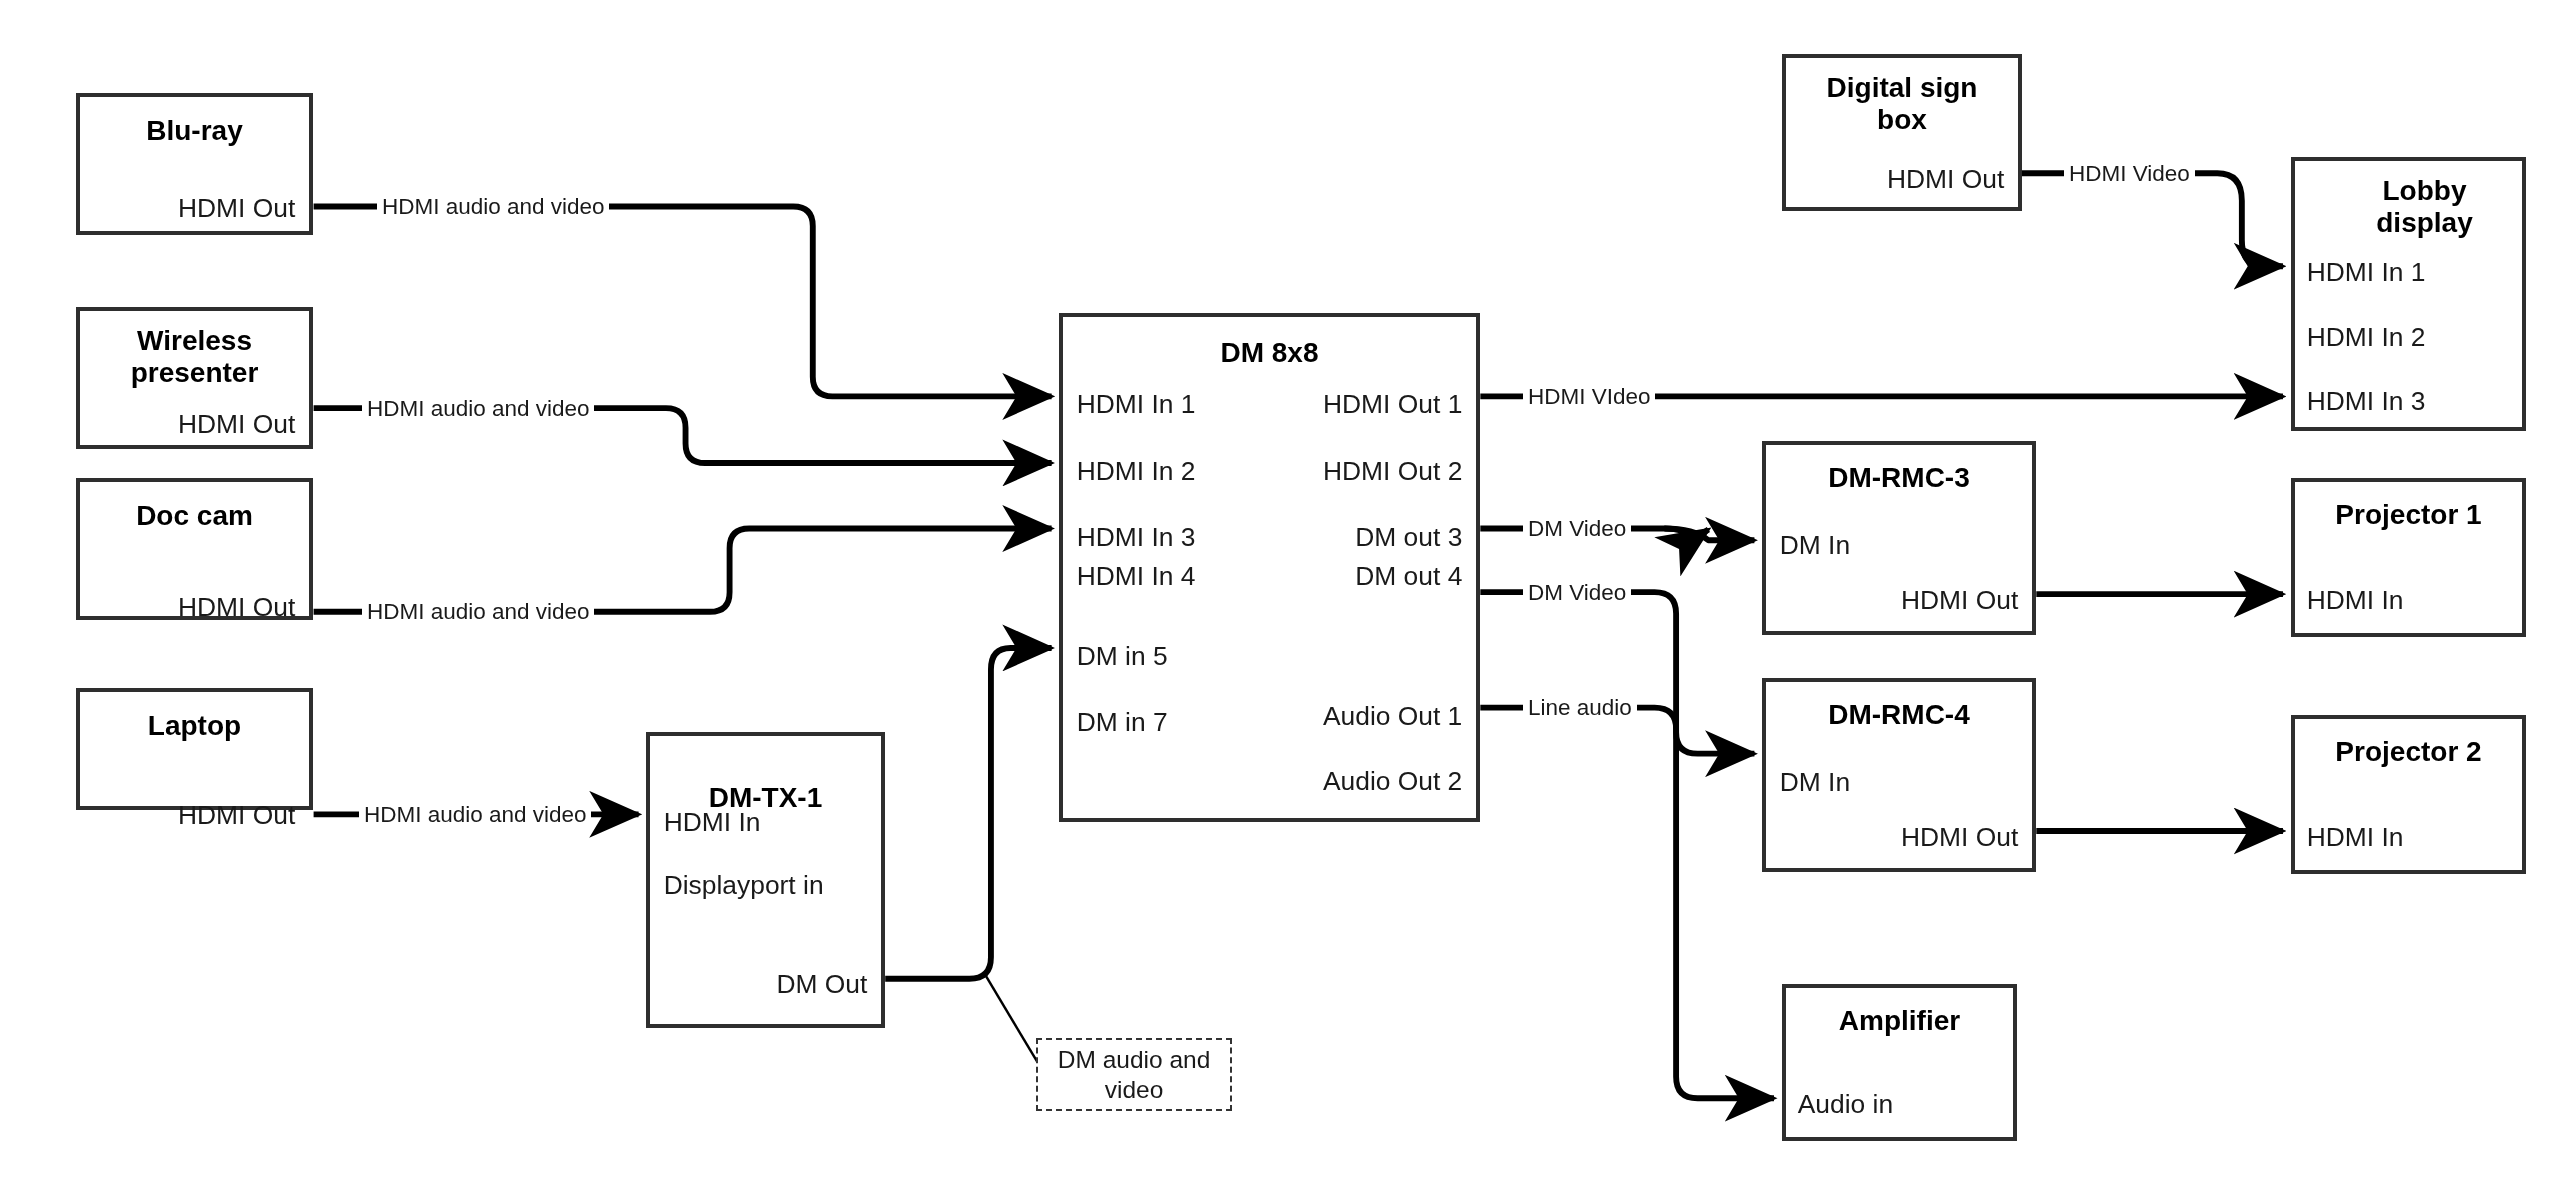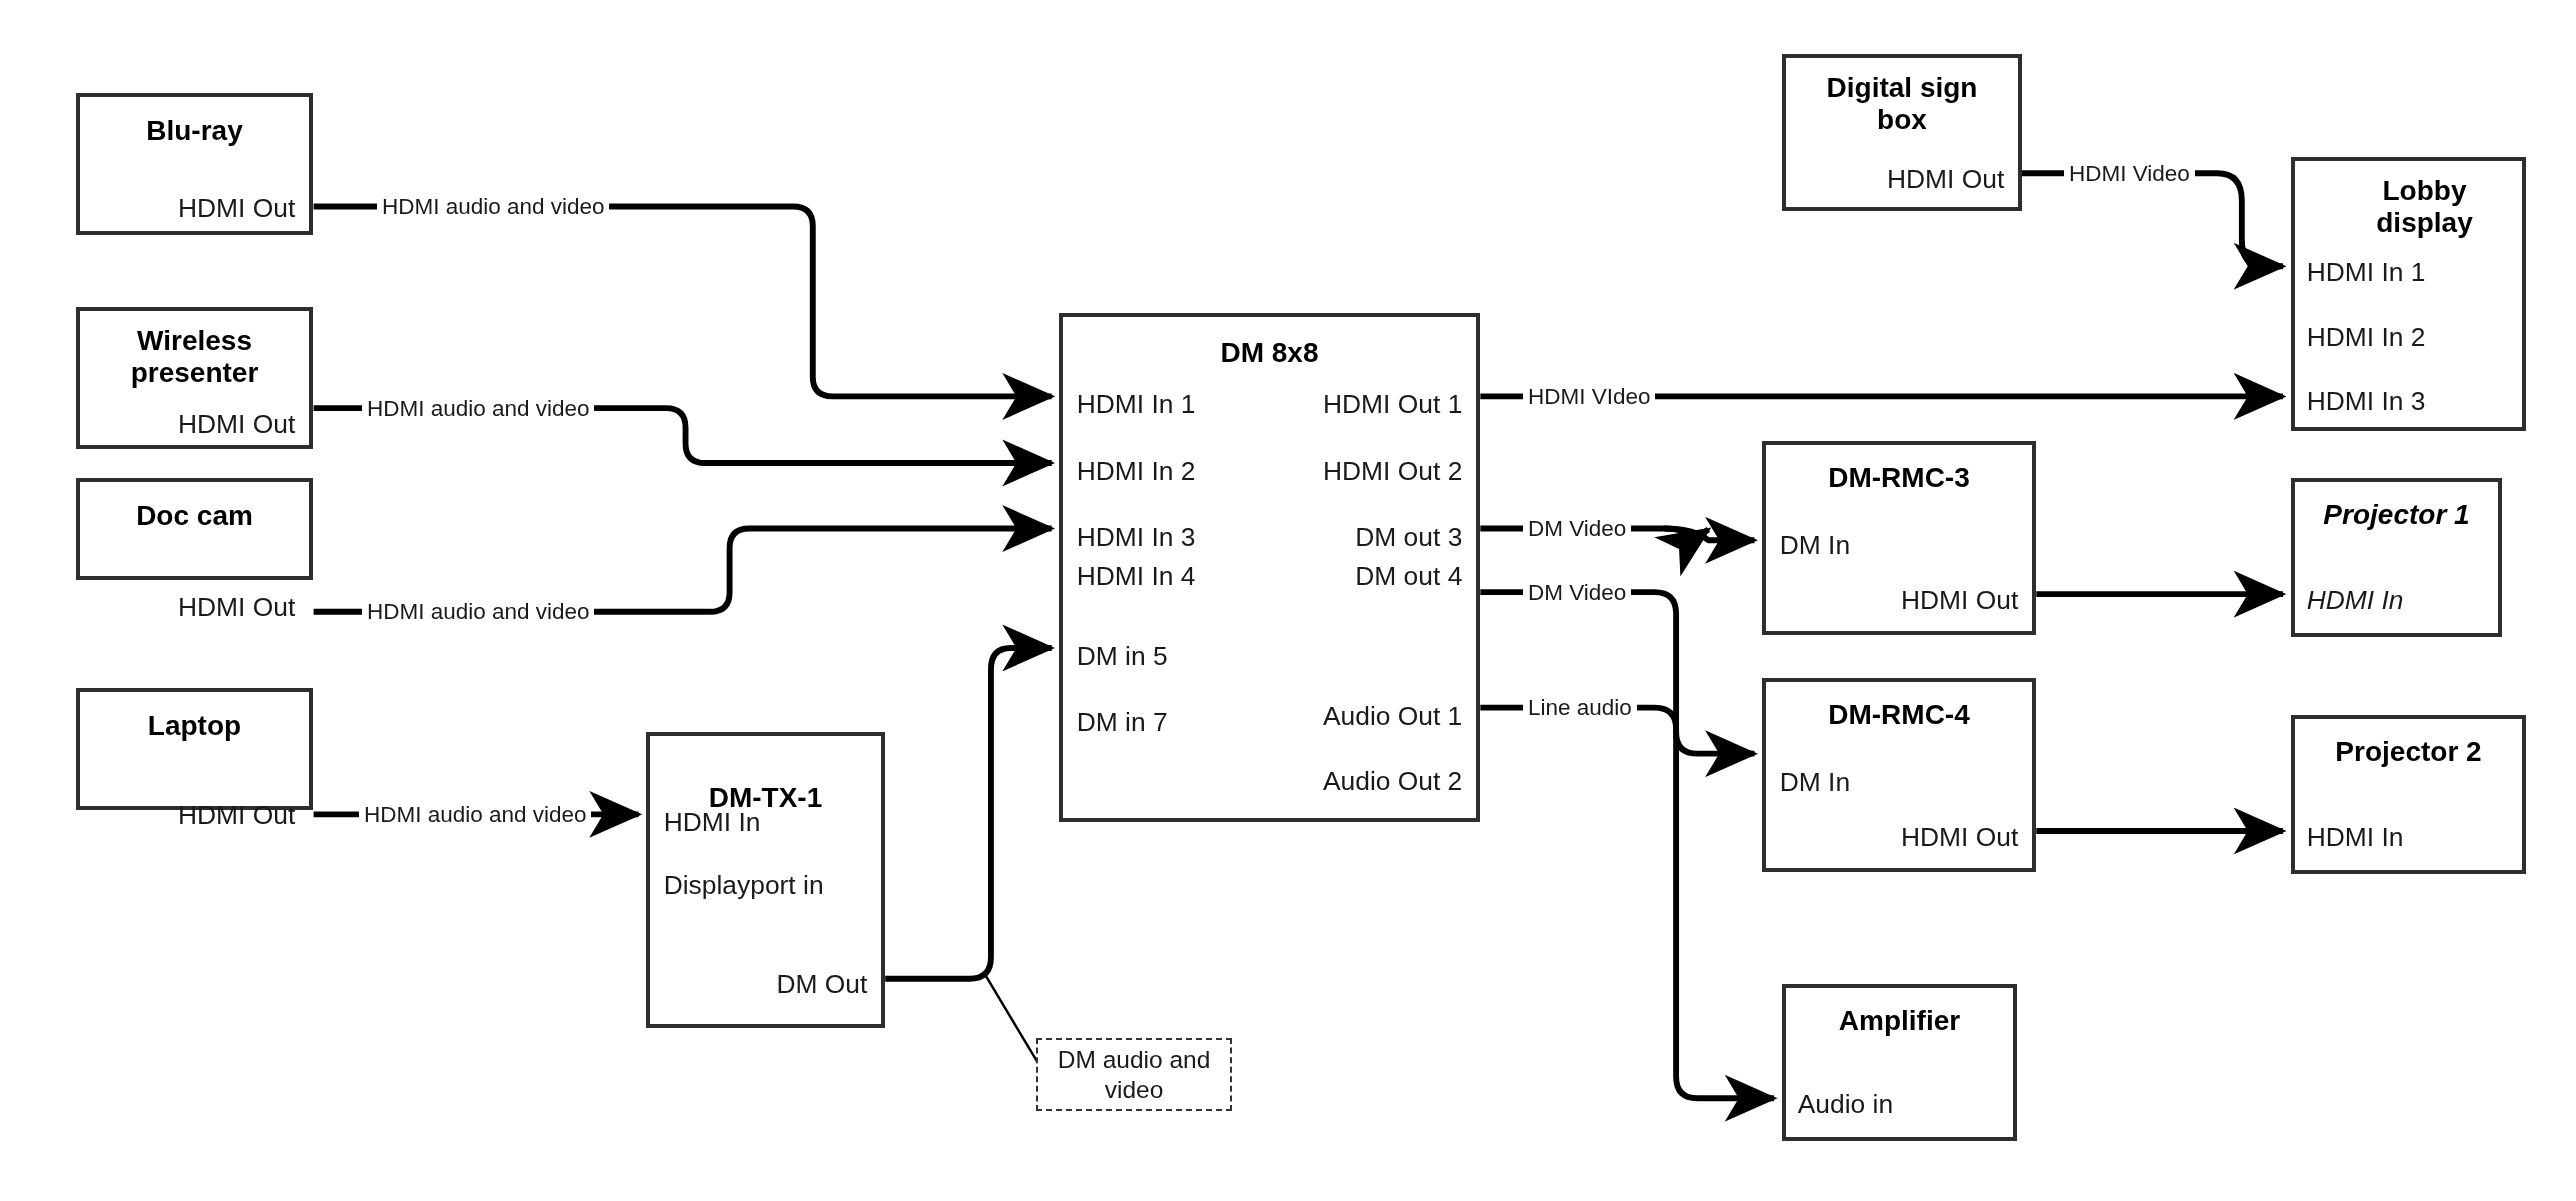--- a/index.html
+++ b/index.html
@@ -126,21 +126,21 @@
   <div class="node" style="left:76px; top:93px; width:237px; height:142px;">
     <div class="node-title" style="top:17.6px;">Blu-ray</div>
     <div class="port right" style="right:13.7px; top:98px;">HDMI Out</div>
   </div>
 
   <div class="node" style="left:76px; top:307px; width:237px; height:142px;">
     <div class="node-title" style="top:13.7px;">Wireless<br>presenter</div>
     <div class="port right" style="right:13.7px; top:100px;">HDMI Out</div>
   </div>
 
-  <div class="node" style="left:76px; top:478px; width:237px; height:102px;">
+  <div class="node" style="left:76px; top:478px; width:237px; height:142px;">
     <div class="node-title" style="top:17.6px;">Doc cam</div>
     <div class="port right" style="right:13.7px; top:112px;">HDMI Out</div>
   </div>
 
   <div class="node" style="left:76px; top:688px; width:237px; height:122px;">
     <div class="node-title" style="top:17.6px;">Laptop</div>
     <div class="port right" style="right:13.7px; top:110px;">HDMI Out</div>
   </div>
 
   <div class="node" style="left:646px; top:732px; width:239px; height:296px;">
@@ -185,21 +185,21 @@
     <div class="port left" style="left:13.7px; top:87px;">DM In</div>
     <div class="port right" style="right:13.7px; top:142px;">HDMI Out</div>
   </div>
 
   <div class="node" style="left:1762px; top:678px; width:274px; height:194px;">
     <div class="node-title" style="top:16.6px;">DM-RMC-4</div>
     <div class="port left" style="left:13.7px; top:87px;">DM In</div>
     <div class="port right" style="right:13.7px; top:142px;">HDMI Out</div>
   </div>
 
-  <div class="node" style="left:2291px; top:478px; width:211px; height:159px;font-style:italic;">
+  <div class="node" style="left:2291px; top:478px; width:235px; height:159px;">
     <div class="node-title" style="top:16.6px;">Projector 1</div>
     <div class="port left" style="left:11.7px; top:105px;">HDMI In</div>
   </div>
 
   <div class="node" style="left:2291px; top:715px; width:235px; height:159px;">
     <div class="node-title" style="top:16.6px;">Projector 2</div>
     <div class="port left" style="left:11.7px; top:105px;">HDMI In</div>
   </div>
 
   <div class="node" style="left:1782px; top:984px; width:235px; height:157px;">

